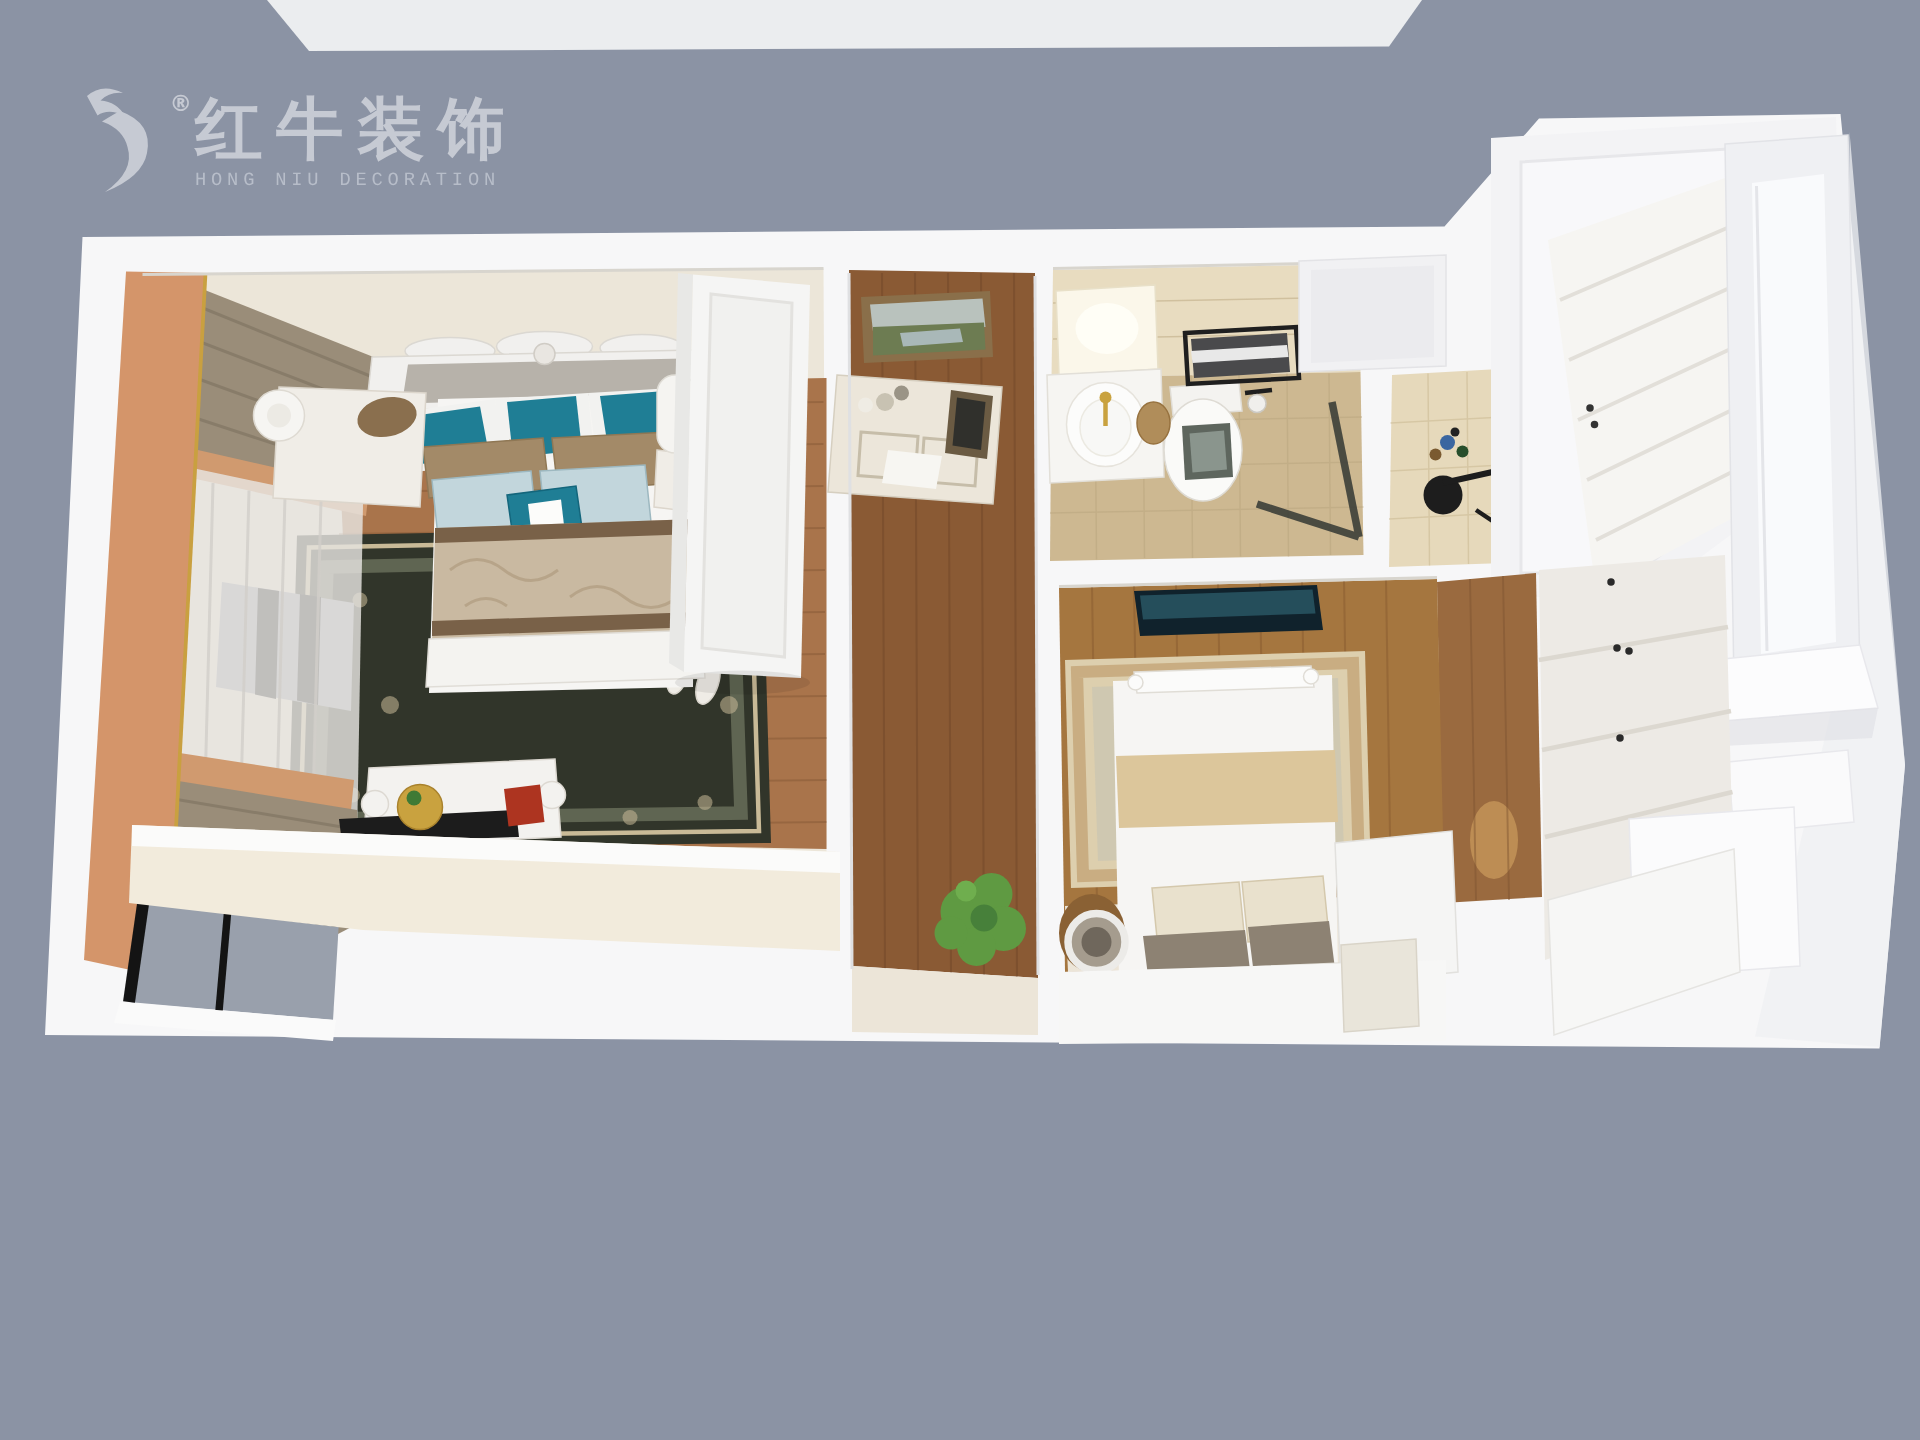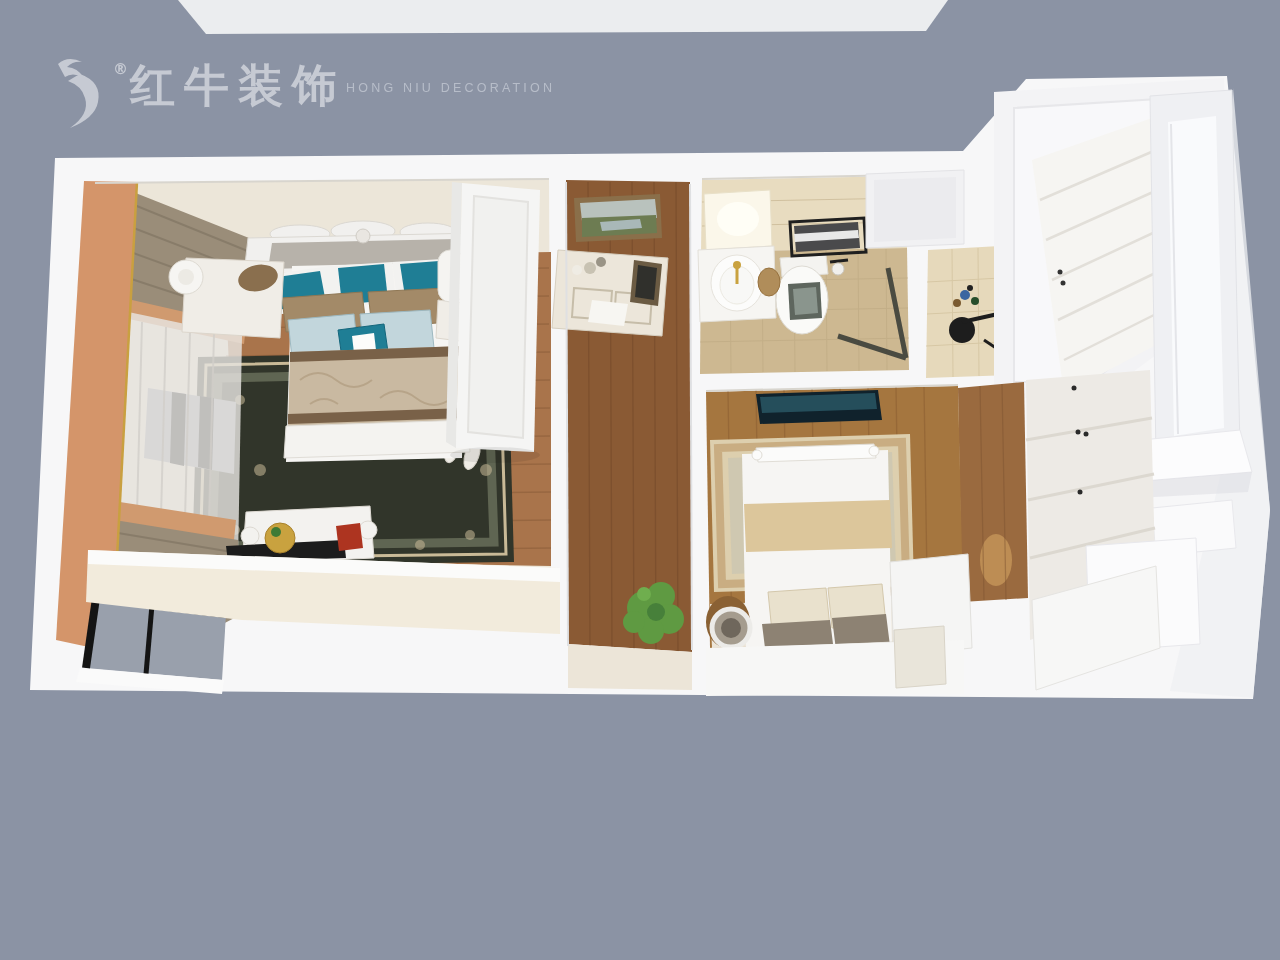--- a/index.html
+++ b/index.html
@@ -4,23 +4,23 @@
 <style>
   html,body{margin:0;padding:0;background:#6f7689;}
   .stage{
     position:relative;width:1280px;height:960px;overflow:hidden;
     font-family:"DejaVu Sans","Liberation Sans",sans-serif;
   }
   .stage svg{position:absolute;left:0;top:0;}
   .logo{position:absolute;left:52px;top:54px;display:flex;align-items:flex-start;gap:10px;user-select:none;}
   .logo-mark{position:relative;width:68px;height:78px;flex:0 0 auto;}
   .logo-reg{position:absolute;right:-8px;top:6px;font-size:15px;font-weight:bold;}
-  .logo-textcol{display:flex;padding-top:8px;align-items:center;}
+  .logo-textcol{display:flex;flex-direction:column;padding-top:8px;}
   .logo-cn{font-size:45px;font-weight:bold;letter-spacing:9px;line-height:1.05;white-space:nowrap;}
-  .logo-en{font-size:12.5px;letter-spacing:3.2px;margin-top:4px;white-space:nowrap;font-family:Liberation Sans, sans-serif;}
+  .logo-en{font-size:12.5px;letter-spacing:3.2px;margin-top:4px;white-space:nowrap;font-family:Liberation Mono, monospace;}
 </style>
 </head>
 <body>
 
 <div class="stage">
 <svg width="1280" height="960" viewBox="0 0 1280 960">
 
   <rect x="0" y="0" width="1280" height="960" fill="#8b93a4"></rect>
   <polygon points="178,0 948,0 926,31 206,34" fill="#ebedef"></polygon>
 

